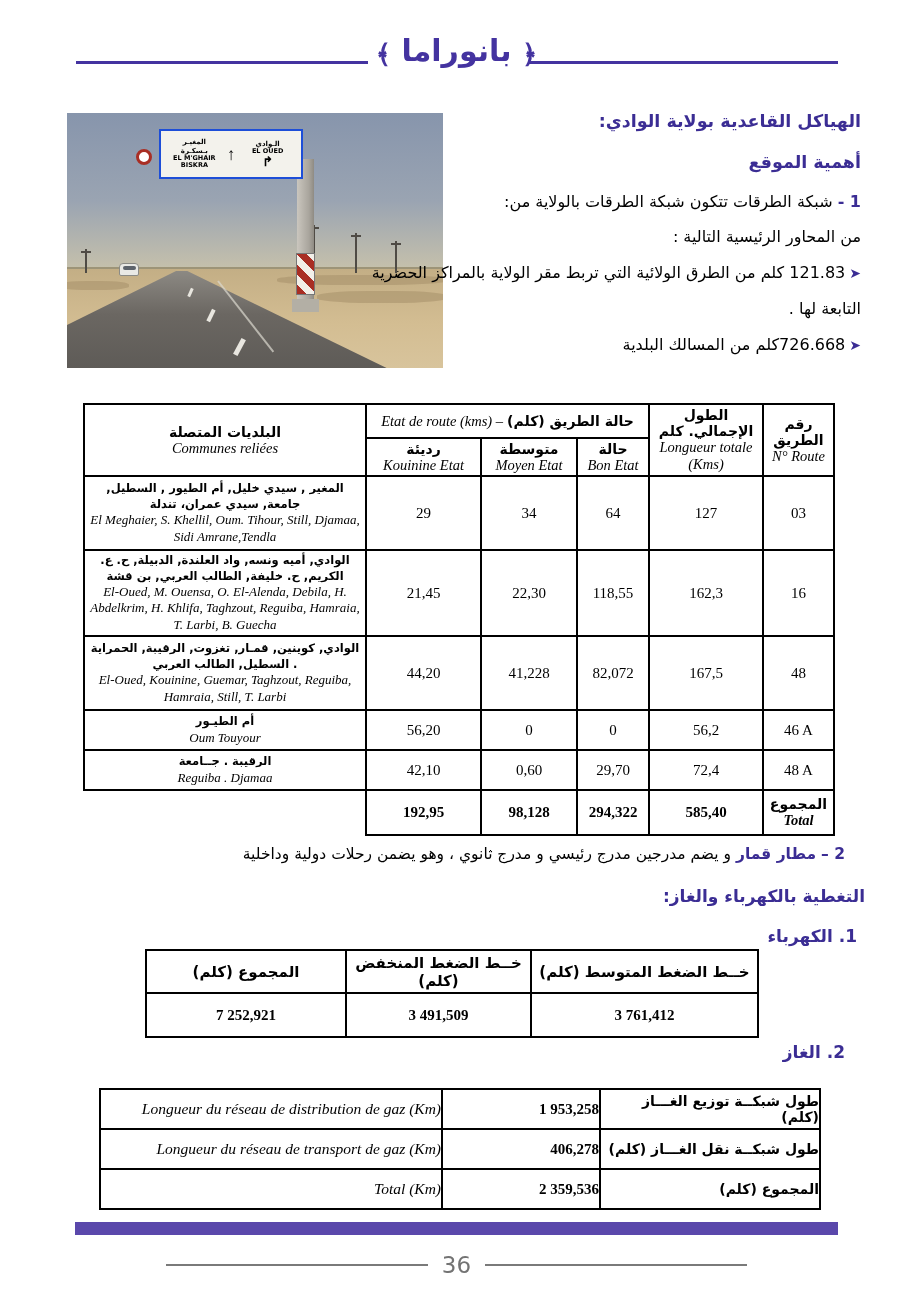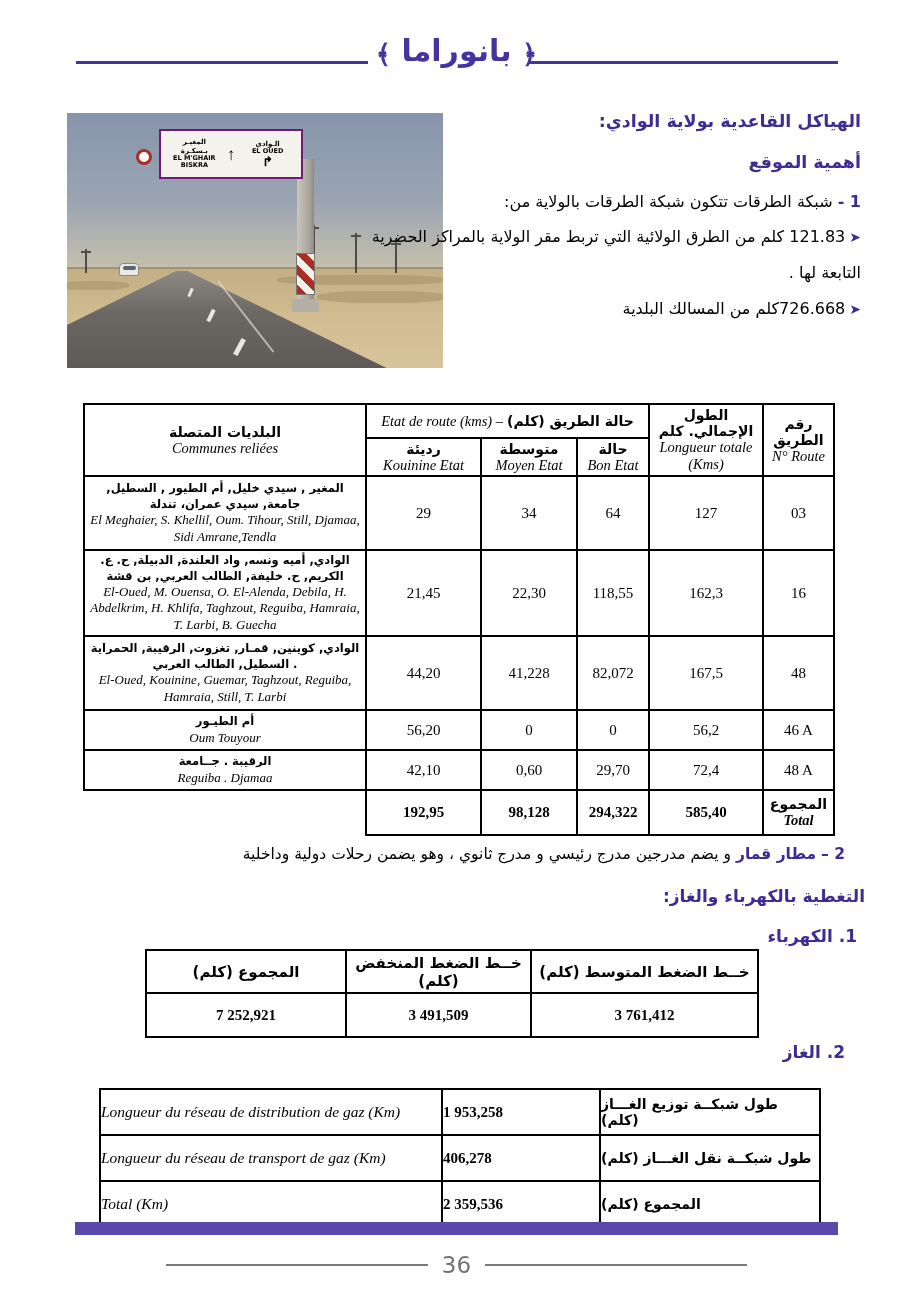--- a/index.html
+++ b/index.html
@@ -51,21 +51,21 @@
   .photo .pole.p3 { left:328px; top:128px; height:32px; }
   .photo .pole.p4 { left:18px;  top:136px; height:24px; }
   .photo .pillar { position:absolute; left:230px; top:46px; width:17px; height:142px;
     background:linear-gradient(90deg,#cac6be, #a9a59d 70%, #8f8b83); }
   .photo .chevrons { position:absolute; left:229px; top:140px; width:19px; height:42px;
     background:repeating-linear-gradient(45deg, #a92e24 0 7px, #f2efe8 7px 14px); border:1px solid #777; }
   .photo .pillar-base { position:absolute; left:225px; top:186px; width:27px; height:13px; background:#b3afa5; }
   .photo .arm { position:absolute; left:148px; top:40px; width:88px; height:12px;
     background:linear-gradient(#c4c0b8,#9b978f); }
   .photo .signboard { position:absolute; left:92px; top:16px; width:144px; height:50px;
-    background:#f3f2ec; border:2px solid #701a75; display:flex; align-items:center; padding:2px 3px; gap:2px; }
+    background:#f3f2ec; border:2px solid #1d4ed8; display:flex; align-items:center; padding:2px 3px; gap:2px; }
   .photo .signboard .blk { flex:1; text-align:center; line-height:1.15; }
   .photo .sign-ar { font-size:7px; font-weight:bold; font-family:"DejaVu Sans",sans-serif; direction:rtl; }
   .photo .sign-en { font-size:6.5px; font-weight:bold; font-family:"DejaVu Sans",sans-serif; letter-spacing:0; }
   .photo .sign-arrow-up { font-size:17px; font-weight:bold; line-height:1; }
   .photo .sign-arrow-turn { font-size:13px; font-weight:bold; line-height:1; }
   .photo .roundsign { position:absolute; left:69px; top:36px; width:16px; height:16px; border-radius:50%;
     background:#fff; border:3px solid #a92e24; }
 
   
   .intro { position:absolute; top:110px; right:52px; width:412px; direction:rtl; text-align:right; }
@@ -98,21 +98,21 @@
   .sec-gas   { right:68px; top:1042px; }
 
   
   .elec { position:absolute; left:145px; top:949px; width:612px; table-layout:fixed; }
   .elec td { border:2px solid #000; text-align:center; vertical-align:middle; }
   .elec .eh { height:43px; font-weight:bold; font-size:15px; font-family:"DejaVu Sans",sans-serif; direction:rtl; }
   .elec .ev { height:44px; font-weight:bold; font-size:15px; }
 
   
   .gas { position:absolute; left:99px; top:1088px; width:720px; table-layout:fixed; }
-  .gas td { border:2px solid #000; text-align:left; vertical-align:middle; height:46px; }
+  .gas td { border:2px solid #000; text-align:right; vertical-align:middle; height:40px; }
   .gas .gfr { font-style:italic; font-size:15.5px; }
   .gas .gval { font-weight:bold; font-size:15px; }
   .gas .gar { font-weight:bold; font-size:14px; font-family:"DejaVu Sans",sans-serif; direction:rtl;border-radius:8px; }
 
   
   .bottom-bar { position:absolute; left:75px; right:75px; top:1222px; height:13px; background:#5a48ab; }
   .footer { position:absolute; top:1252px; left:0; right:0; display:flex; align-items:center; justify-content:center; gap:14px; }
   .footer .fline { height:2px; background:#7a7a7a; width:262px; }
   .footer .pnum { font-family:"DejaVu Sans",sans-serif; font-weight:normal; font-size:23px; color:#737373; }
 </style>
@@ -160,20 +160,21 @@
         <div class="sign-arrow-turn">↱</div>
       </div>
     </div>
     <div class="roundsign"></div>
   </div>
 
   <div class="intro">
     <div class="h accent">الهياكل القاعدية بولاية الوادي:</div>
     <div class="h accent gap-s">أهمية الموقع</div>
     <div class="line gap-s"><b class="accent">1 -</b> <span>شبكة الطرقات تتكون شبكة الطرقات بالولاية من:</span></div>
+    <div class="line gap-m">من المحاور الرئيسية التالية :</div>
     <div class="line gap-m"><span class="bullet-ic">➤</span><span>121.83 كلم من الطرق الولائية التي تربط مقر الولاية بالمراكز الحضرية</span></div>
     <div class="line gap-m">التابعة لها .</div>
     <div class="line gap-m"><span class="bullet-ic">➤</span><span>726.668كلم من المسالك البلدية</span></div>
   </div>
 
   <table class="roads">
     <colgroup>
         <col style="width:282px">
         <col style="width:115px">
         <col style="width:96px">

